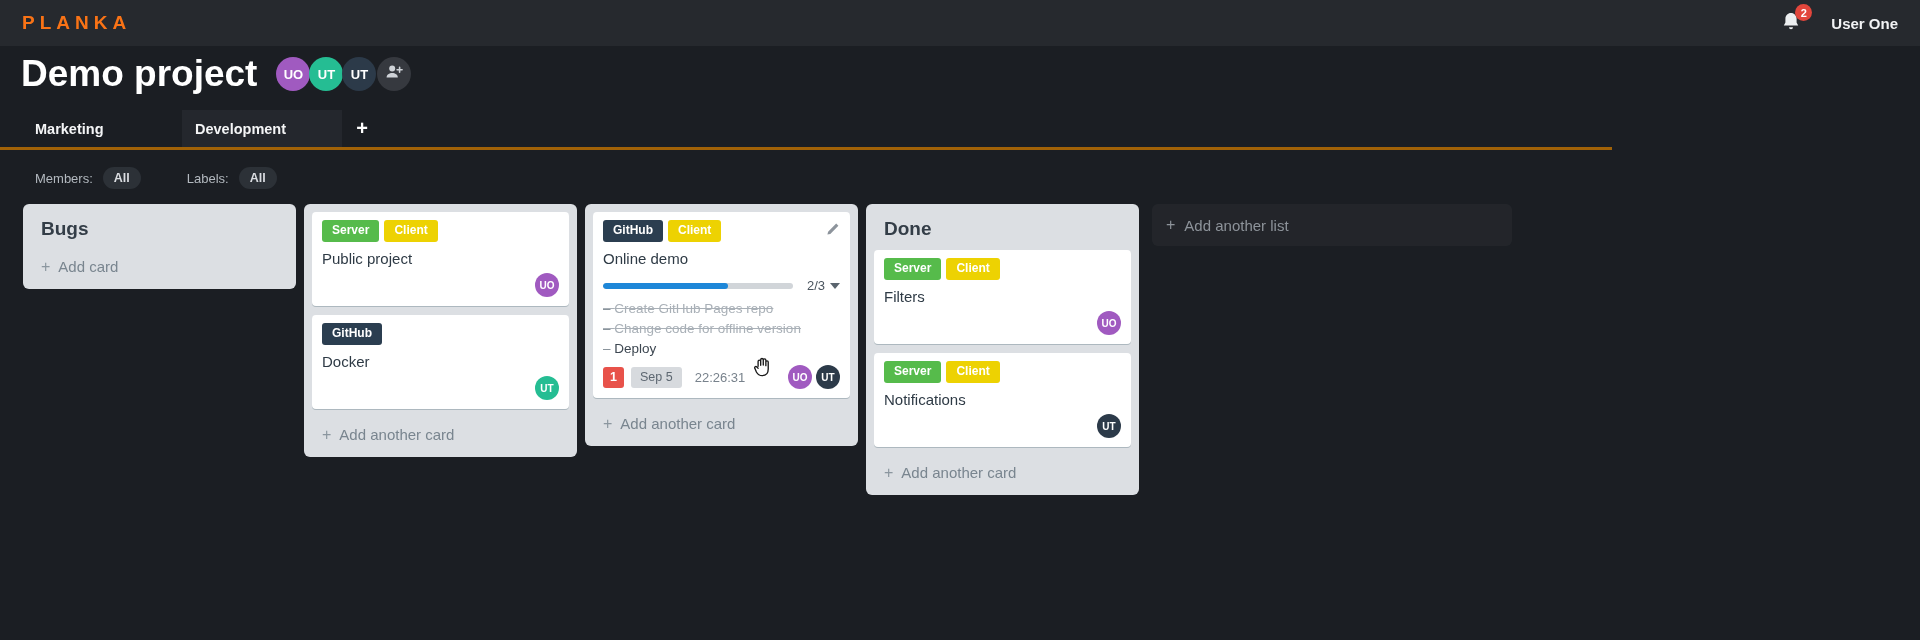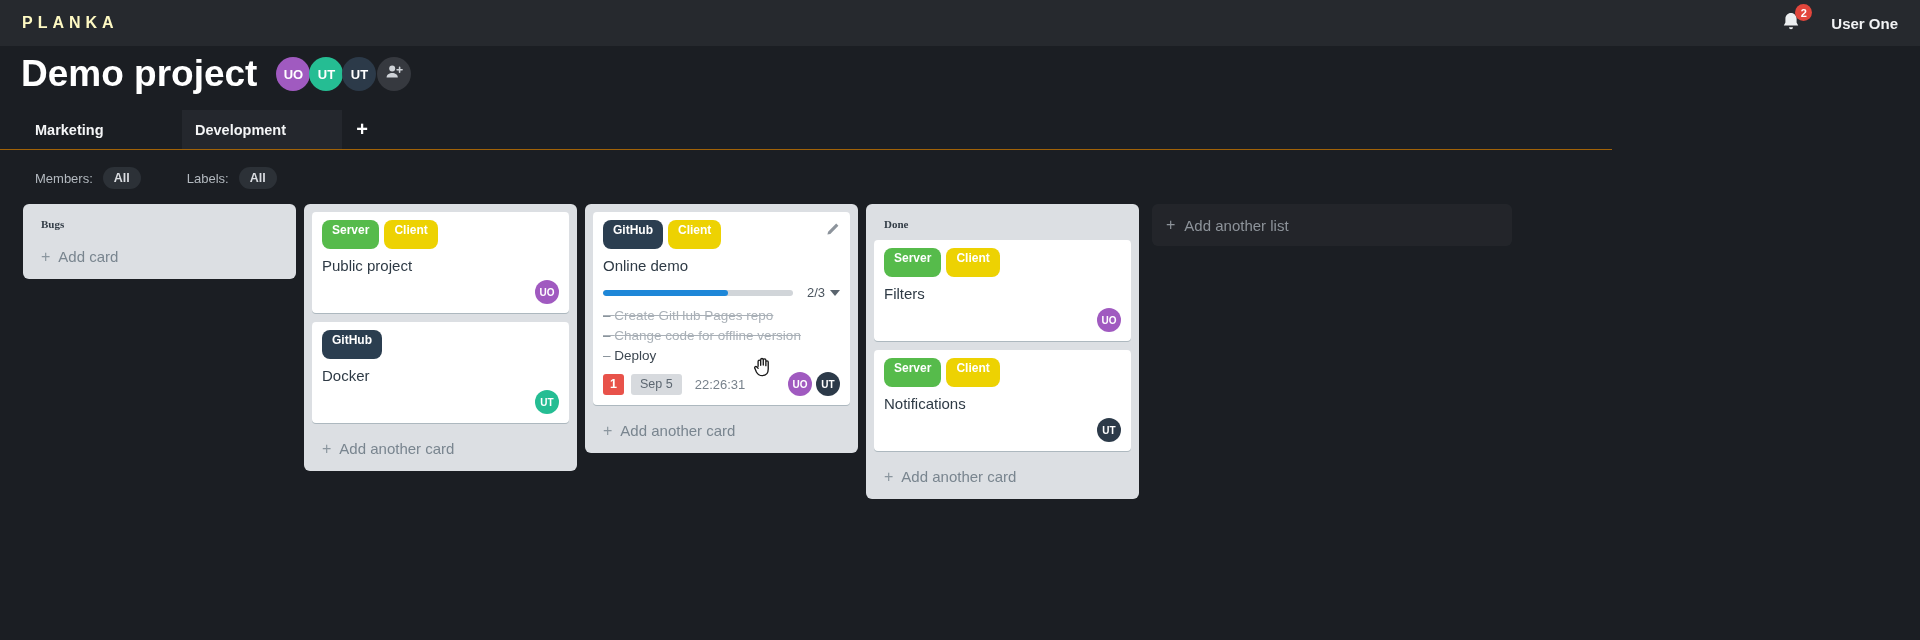--- a/index.html
+++ b/index.html
@@ -7,21 +7,21 @@
   body {
     font-family:"Liberation Sans","DejaVu Sans",sans-serif;
     background:#1b1e23; color:#fff; position:relative;
   }
 
   
   .topbar {
     position:absolute; top:0; left:0; width:1920px; height:46px;
     background:#26292e; display:flex; align-items:center; padding:0 22px;
   }
-  .logo { font-size:16px; font-weight:700; letter-spacing:5px; color:#fef9c3; cursor:pointer; }
+  .logo { font-size:19px; font-weight:700; letter-spacing:5px; color:#f97316; cursor:pointer; }
   .topbar-right { margin-left:auto; display:flex; align-items:center; gap:26px; }
   .bell-wrap { position:relative; width:26px; height:26px; cursor:pointer; }
   .bell-badge {
     position:absolute; top:-6px; right:-7px; min-width:17px; height:17px;
     background:#e2463c; border-radius:50%; color:#fff; font-size:11px; font-weight:700;
     display:flex; align-items:center; justify-content:center; padding:0 3px;
   }
   .user-name { font-size:15px; font-weight:600; color:#f2f3f5; cursor:pointer; }
 
   
@@ -36,21 +36,21 @@
     font-size:13px; font-weight:700; margin-left:-1px; cursor:pointer;
   }
   .add-member-btn {
     width:34px; height:34px; border-radius:50%; background:#36393f;
     display:flex; align-items:center; justify-content:center; margin-left:1px; cursor:pointer;
   }
 
   
   .tabs-row {
     position:absolute; top:110px; left:0; width:1612px; height:40px;
-    border-bottom:1px solid #a16207; display:flex; align-items:stretch; padding-left:22px;
+    border-bottom:3px solid #a16207; display:flex; align-items:stretch; padding-left:22px;
   }
   .tab {
     width:160px; display:flex; align-items:center; padding-left:13px;
     font-size:14.5px; font-weight:700; color:#f4f5f6; cursor:pointer;
   }
   .tab.active { background:#24272d; }
   .tab-add {
     width:40px; display:flex; align-items:center; justify-content:center;
     font-size:20px; font-weight:700; color:#fff; cursor:pointer;
   }
@@ -68,36 +68,36 @@
 
   
   .board {
     position:absolute; top:204px; left:23px; right:0;
     display:flex; align-items:flex-start; gap:8px;
   }
   .list {
     width:273px; background:#dcdfe3; border-radius:6px; padding:8px; flex-shrink:0;
   }
   .list-title {
-    font-size:11px; font-weight:700; color:#333d47; padding:6px 10px 10px; cursor:pointer;font-family:Liberation Serif, serif;
+    font-size:19px; font-weight:700; color:#333d47; padding:6px 10px 10px; cursor:pointer;
   }
   .add-card-link {
     display:flex; align-items:center; gap:8px; padding:8px 10px 6px;
     font-size:15px; color:#79858f; cursor:pointer;
   }
   .plus-glyph { font-size:16px; line-height:1; color:#8b969f; }
 
   .card {
     position:relative; background:#fff; border-radius:4px;
     box-shadow:0 1px 0 rgba(9,45,66,.22);
     padding:8px 10px 9px; margin-bottom:9px; cursor:pointer;
   }
   .label-row { display:flex; gap:5px; margin-bottom:7px; }
   .card-label {
-    color:#fff; font-size:12px; font-weight:700; padding:3px 10px 12px; border-radius:8px;
+    color:#fff; font-size:12px; font-weight:700; padding:3px 10px 5px; border-radius:3px;
   }
   .card-title { font-size:15px; color:#2e3a45; line-height:19px; }
   .card-footer { display:flex; justify-content:flex-end; margin-top:5px; }
   .avatar-sm {
     width:24px; height:24px; border-radius:50%; color:#fff;
     display:flex; align-items:center; justify-content:center;
     font-size:10px; font-weight:700; margin-left:4px;
   }
 
   

